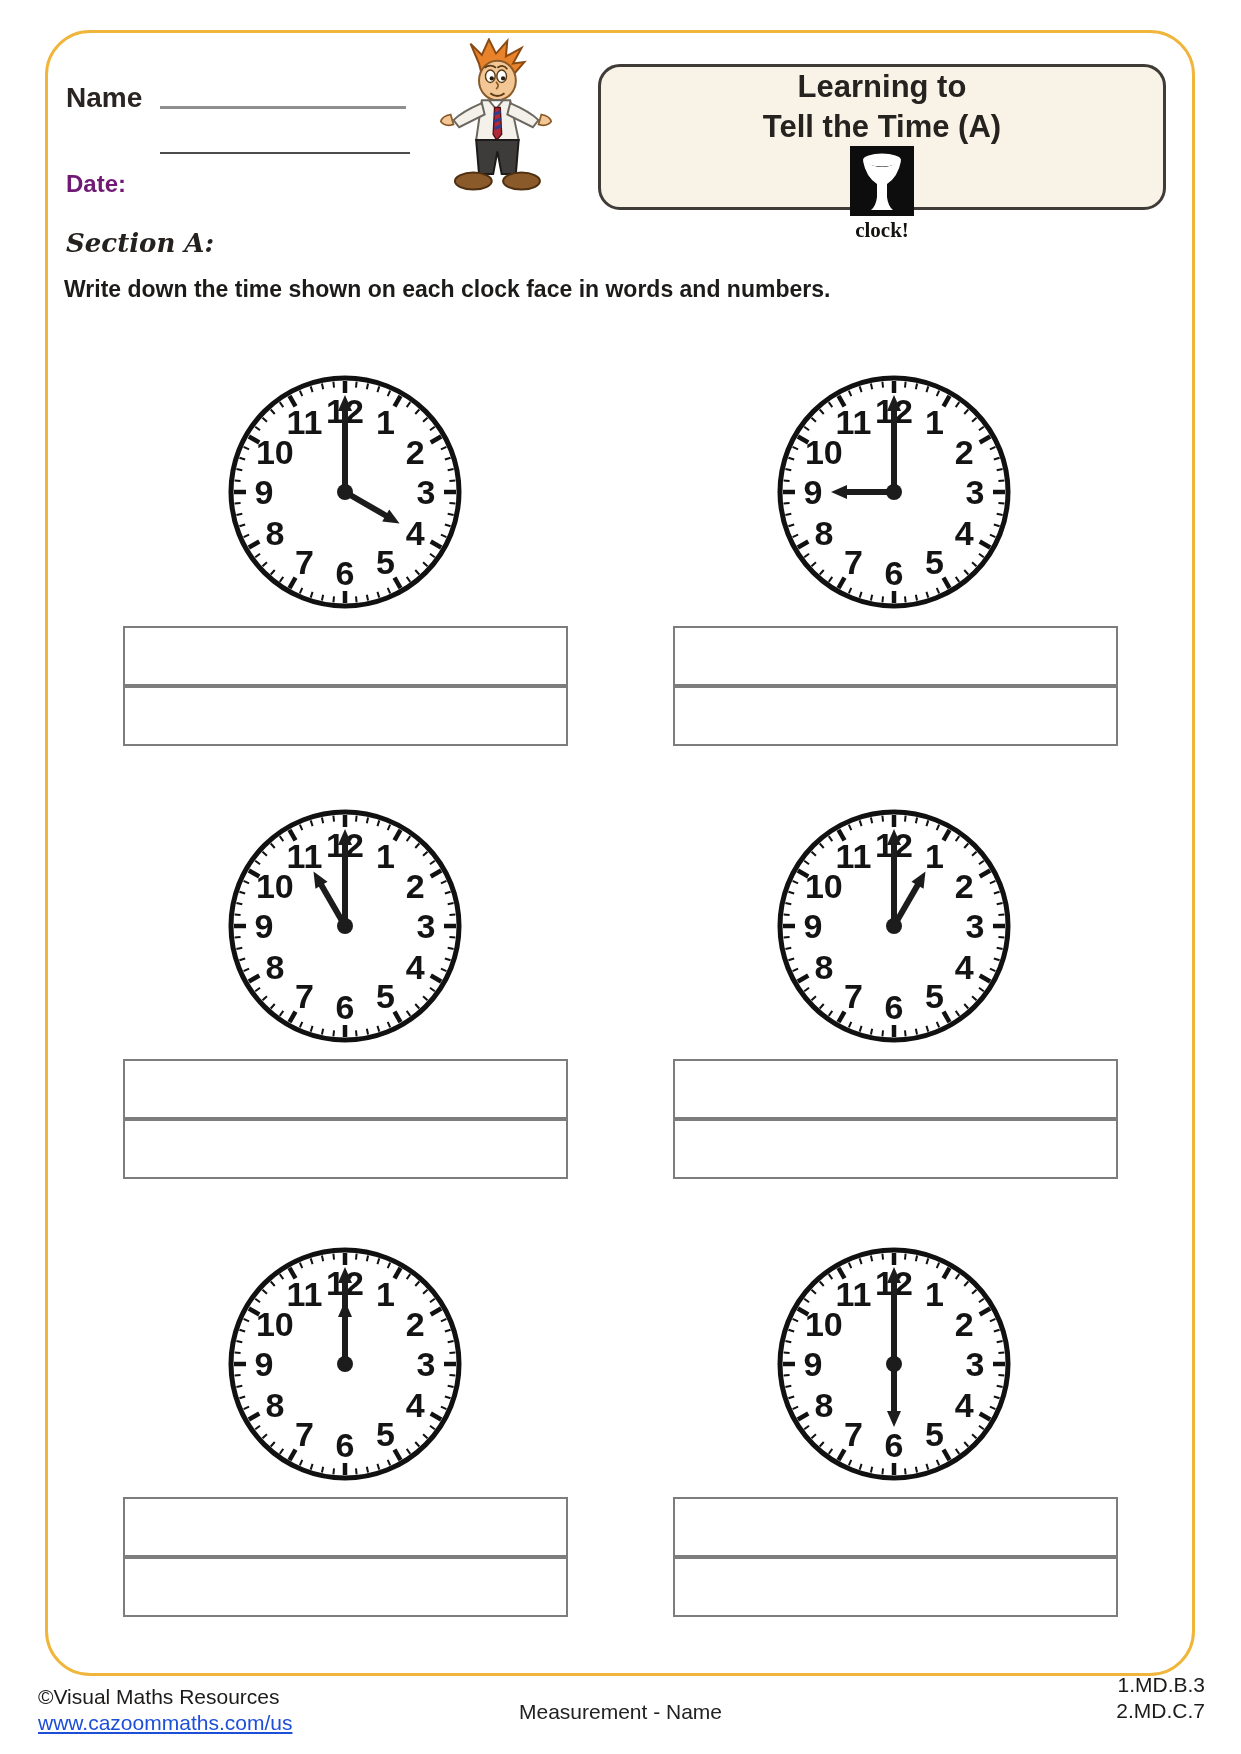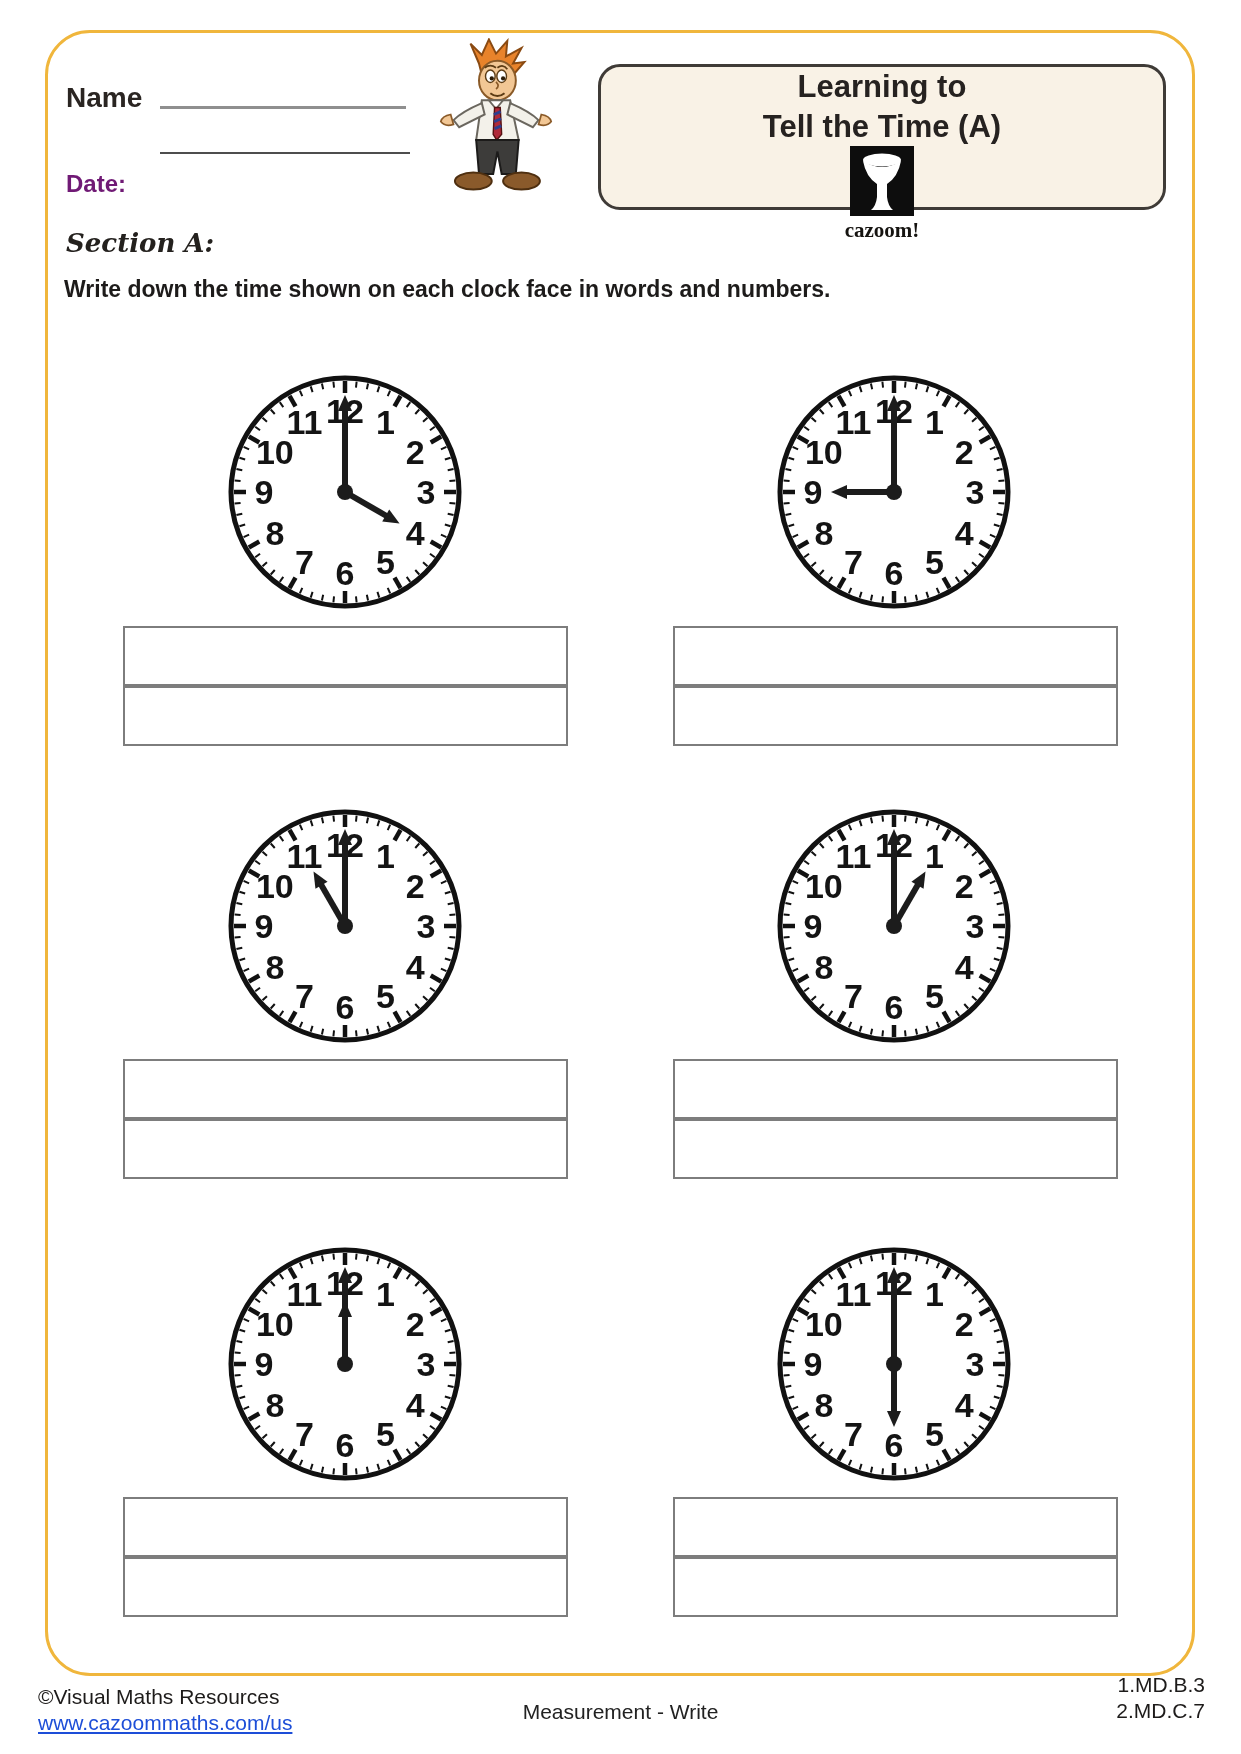--- a/index.html
+++ b/index.html
@@ -83,21 +83,21 @@
       <div>Learning to</div>
       <div>Tell the Time (A)</div>
     </div>
     <div class="logo">
       <div class="logo-square">
         <svg viewBox="0 0 62 68" width="62" height="68" aria-hidden="true">
           <ellipse cx="31" cy="13" rx="19" ry="6.5" fill="#fff"></ellipse>
           <path d="M12 14 Q15 30 26 37 L26 50 Q25 59 20 63 L42 63 Q37 59 36 50 L36 37 Q47 30 50 14 Q40 20 31 20 Q22 20 12 14 Z" fill="#fff"></path>
         </svg>
       </div>
-      <div class="logo-word">cazoom!</div>
+      <div class="logo-word">clock!</div>
     </div>
   </div>
 
   <div class="section-heading">Section A:</div>
   <div class="instruction">Write down the time shown on each clock face in words and numbers.</div>
 
   <div class="clock" style="left:224px;top:371px"><svg viewBox="-121 -121 242 242" width="242" height="242">
         <circle cx="0" cy="0" r="114" fill="#fff" stroke="#111" stroke-width="5"></circle>
         <line x1="0" y1="-111" x2="0" y2="-99" stroke="#111" stroke-width="4.5"></line>
         <line x1="11.602659422709534" y1="-110.39193038587834" x2="10.975488643103613" y2="-104.42479901366869" stroke="#111" stroke-width="2"></line>
@@ -612,18 +612,18 @@
   <div class="answer-box" style="left:673px;top:1119px"></div>
   <div class="answer-box" style="left:123px;top:1497px"></div>
   <div class="answer-box" style="left:123px;top:1557px"></div>
   <div class="answer-box" style="left:673px;top:1497px"></div>
   <div class="answer-box" style="left:673px;top:1557px"></div>
 
   <div class="footer-left">
     <div>©Visual Maths Resources</div>
     <div class="footer-link">www.cazoommaths.com/us</div>
   </div>
-  <div class="footer-center">Measurement - Write</div>
+  <div class="footer-center">Measurement - Name</div>
   <div class="footer-right">
     <div>1.MD.B.3</div>
     <div>2.MD.C.7</div>
   </div>
 </div>
 
 </body></html>

